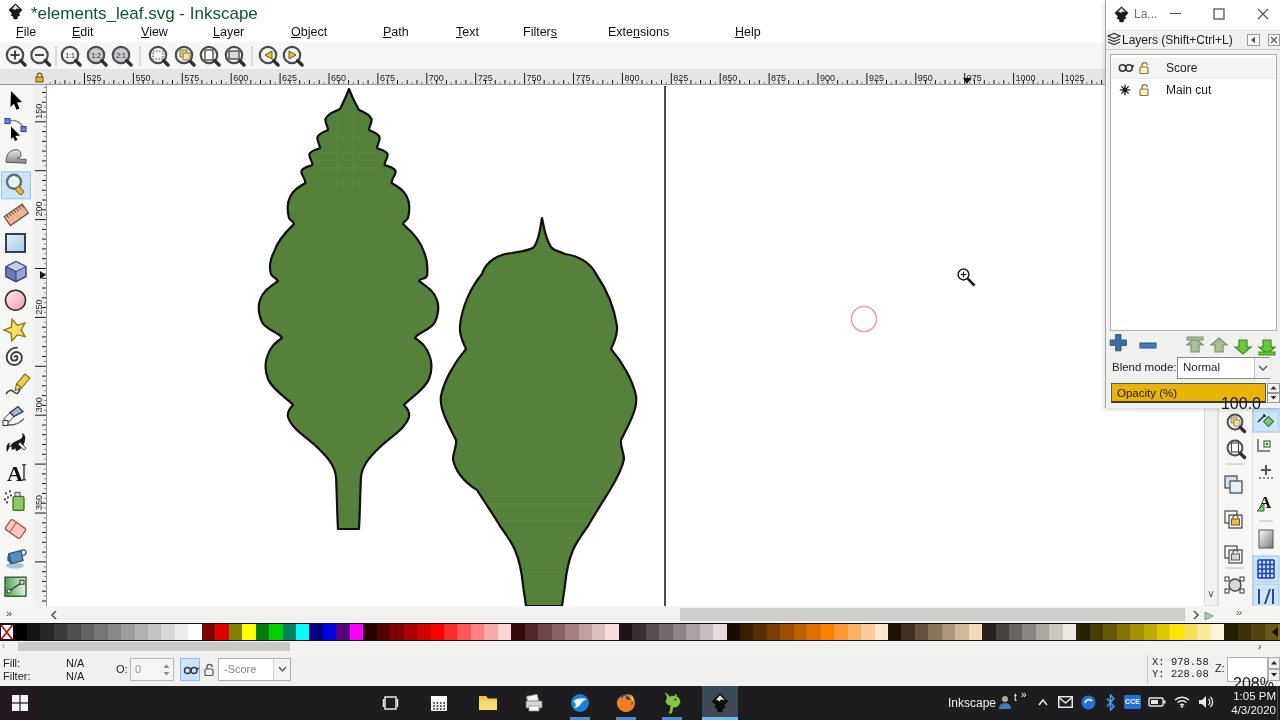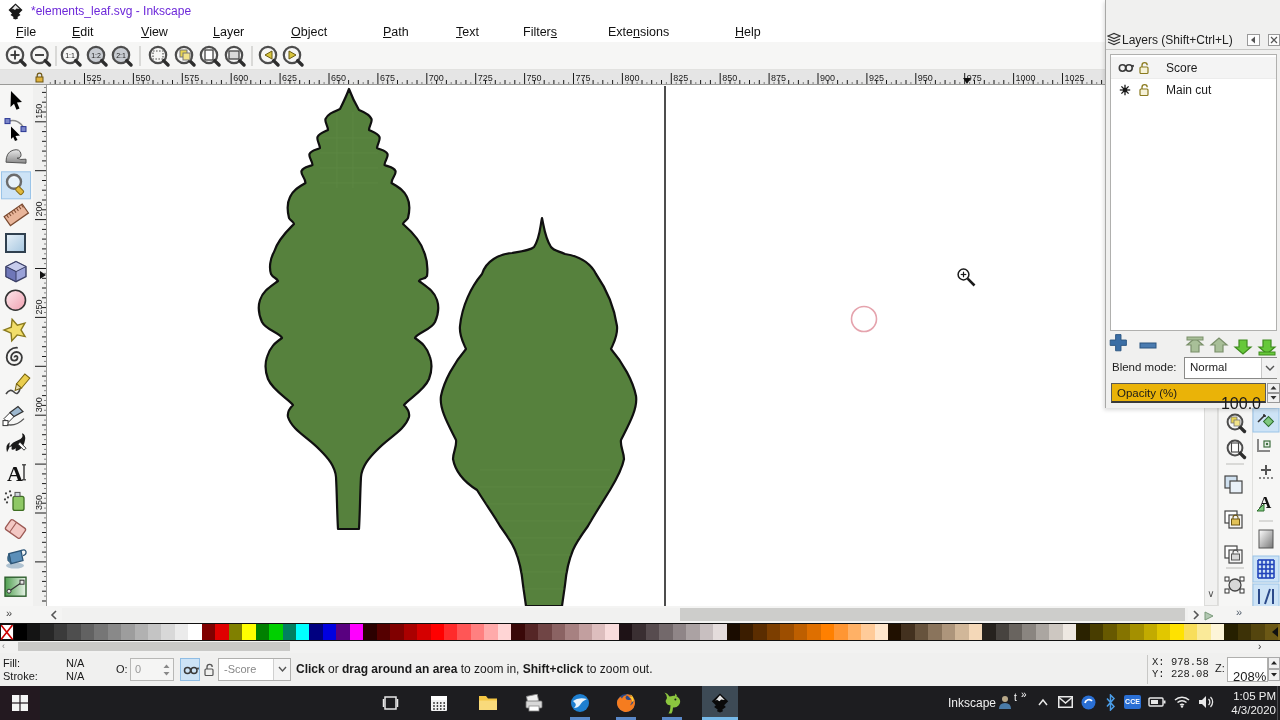--- a/index.html
+++ b/index.html
@@ -3,21 +3,21 @@
 *{margin:0;padding:0;box-sizing:border-box}
 html,body{width:1280px;height:720px;overflow:hidden;font-family:"Liberation Sans",sans-serif}
 .abs{position:absolute}
 body{position:relative;background:#fff}
 </style></head><body>
 <div class="abs" style="left:0;top:0;width:1280px;height:22px;background:#ffffff">
     <svg class="abs" style="left:7px;top:3px" width="17" height="17" viewBox="0 0 17 17">
       <path d="M8.5 0.5 L15.5 7 L12 10.5 L13.5 12 L10.5 14 L11 15.5 L8.5 16.5 L6 15.5 L6.5 14 L3.5 12 L5 10.5 L1.5 7 Z" fill="#1a1a1a"></path>
       <path d="M8.5 2 L12.5 6 L9.5 5.5 L8 7 L6 5.8 L4.5 6.5 Z" fill="#fff" opacity="0.9"></path>
     </svg>
-    <div class="abs" style="left:31px;top:4px;font-size:12px;color:#6d28d9">*elements_leaf.svg - Inkscape</div>
+    <div class="abs" style="left:31px;top:4px;font-size:17px;color:#14532d">*elements_leaf.svg - Inkscape</div>
   </div>
 <div class="abs" style="left:0;top:22px;width:1280px;height:20px;background:#ffffff;font-size:12.5px;color:#111">
     <div class="abs" style="left:16px;top:3px"><u>F</u>ile</div>
     <div class="abs" style="left:72px;top:3px"><u>E</u>dit</div>
     <div class="abs" style="left:141px;top:3px"><u>V</u>iew</div>
     <div class="abs" style="left:213px;top:3px"><u>L</u>ayer</div>
     <div class="abs" style="left:291px;top:3px"><u>O</u>bject</div>
     <div class="abs" style="left:383px;top:3px"><u>P</u>ath</div>
     <div class="abs" style="left:456px;top:3px"><u>T</u>ext</div>
     <div class="abs" style="left:523px;top:3px">Filter<u>s</u></div>
@@ -689,20 +689,34 @@
     <line x1="22" y1="152" x2="22" y2="170" stroke="#2244bb" stroke-width="1.6"></line>
     <line x1="6" y1="152.0" x2="22" y2="152.0" stroke="#2244bb" stroke-width="1.6"></line>
     <line x1="6" y1="156.5" x2="22" y2="156.5" stroke="#2244bb" stroke-width="1.6"></line>
     <line x1="6" y1="161.0" x2="22" y2="161.0" stroke="#2244bb" stroke-width="1.6"></line>
     <line x1="6" y1="165.5" x2="22" y2="165.5" stroke="#2244bb" stroke-width="1.6"></line>
     <line x1="6" y1="170.0" x2="22" y2="170.0" stroke="#2244bb" stroke-width="1.6"></line>
     <rect x="1" y="176" width="26" height="25" fill="#cde3f6" stroke="#9ac4e8"></rect>
     <path d="M7 196 L7 181 M13 196 L18 181 M21 196 L21 181" stroke="#2b4a8b" stroke-width="2" fill="none"></path>
   </svg>
 <div class="abs" style="left:1105px;top:0;width:175px;height:408px;background:#f0f0ef;border-left:1px solid #a8a8a6;box-shadow:-1px 2px 4px rgba(0,0,0,0.15)">
+    <div class="abs" style="left:0;top:0;width:175px;height:29px;background:#ffffff">
+      <svg class="abs" style="left:7px;top:6px" width="17" height="17" viewBox="0 0 17 17">
+        <path d="M8.5 0.5 L15.5 7 L12 10.5 L13.5 12 L10.5 14 L11 15.5 L8.5 16.5 L6 15.5 L6.5 14 L3.5 12 L5 10.5 L1.5 7 Z" fill="#1a1a1a"></path>
+        <path d="M8.5 2 L12.5 6 L9.5 5.5 L8 7 L6 5.8 L4.5 6.5 Z" fill="#fff" opacity="0.9"></path>
+      </svg>
+      <div class="abs" style="left:28px;top:7px;font-size:12px;color:#707070">La...</div>
+      <div class="abs" style="left:64px;top:13px;width:11px;height:1.4px;background:#555"></div>
+      <svg class="abs" style="left:107px;top:8px" width="12" height="12">
+        <rect x="1" y="1" width="10" height="10" fill="none" stroke="#555" stroke-width="1.3"></rect>
+      </svg>
+      <svg class="abs" style="left:151px;top:8px" width="12" height="12">
+        <path d="M1 1 L11 11 M11 1 L1 11" stroke="#555" stroke-width="1.3"></path>
+      </svg>
+    </div>
     <div class="abs" style="left:0;top:29px;width:175px;height:21px;background:#f0f0ef;border-bottom:1px solid #c6c6c4">
       <svg class="abs" style="left:1px;top:3px" width="14" height="14" viewBox="0 0 14 14">
         <path d="M1 4 L7 1.5 L13 4 L7 6.5 Z M1 7 L7 9.5 L13 7 M1 10 L7 12.5 L13 10" fill="none" stroke="#333" stroke-width="1.2"></path>
       </svg>
       <div class="abs" style="left:16px;top:4px;font-size:12px;color:#222">Layers (Shift+Ctrl+L)</div>
       <svg class="abs" style="left:141px;top:5px" width="13" height="12">
         <rect x="0.5" y="0.5" width="12" height="11" fill="#fdfdfd" stroke="#999"></rect>
         <path d="M8 2.5 L4 6 L8 9.5 Z" fill="#555"></path>
       </svg>
       <svg class="abs" style="left:162px;top:5px" width="12" height="12">
@@ -754,21 +768,21 @@
       </g>
       <g transform="translate(129,3)">
         <path d="M4 3 h8 v7 h4 l-8 7 -8 -7 h4 Z" fill="#66c83a" stroke="#3f8a1e" stroke-width="1.2"></path>
       </g>
       <g transform="translate(153,3)">
         <path d="M4 3 h8 v7 h4 l-8 7 -8 -7 h4 Z" fill="#66c83a" stroke="#3f8a1e" stroke-width="1.2"></path>
         <rect x="0" y="15" width="16" height="3" fill="#66c83a" stroke="#3f8a1e" stroke-width="1"></rect>
       </g>
     </svg>
     <div class="abs" style="left:6px;top:361px;font-size:11.5px;color:#222">Blend mode:</div>
-    <div class="abs" style="left:78px;top:357px;width:93px;height:22px;background:#fff;border:1px solid #8a8a88">
+    <div class="abs" style="left:71px;top:357px;width:93px;height:22px;background:#fff;border:1px solid #8a8a88">
       <div class="abs" style="left:5px;top:3px;font-size:11.5px;color:#222">Normal</div>
       <div class="abs" style="left:76px;top:0;width:16px;height:20px;background:#f2f2f2;border-left:1px solid #c8c8c8"><svg width="16" height="20">
           <path d="M4 8 L8 12 L12 8" fill="none" stroke="#555" stroke-width="1.4"></path>
         </svg></div>
     </div>
     <div class="abs" style="left:5px;top:383px;width:155px;height:20px;background:#eab308;border:1px solid #5a5a58;border-bottom:2px solid #3a3a38">
       <div class="abs" style="left:5px;top:2.5px;font-size:11.5px;color:#1a1a1a">Opacity (%)</div>
       <div class="abs" style="right:4px;top:11px;font-size:16px;color:#1a1a1a">100.0</div>
     </div>
     <div class="abs" style="left:161px;top:383px;width:13px;height:20px"><svg width="13" height="20">
@@ -897,21 +911,21 @@
     <path d="M8 2 L2 7 L8 12 Z" fill="#111"></path>
   </svg>
 <div class="abs" style="left:0;top:641px;width:1280px;height:12px;background:#f2f2f1">
     <div class="abs" style="left:2px;top:0px;font-size:9px;color:#888">‹</div>
     <div class="abs" style="left:18px;top:1px;width:272px;height:9px;background:#c9c9c7"></div>
     <div class="abs" style="left:1258px;top:0px;font-size:10px;color:#333">›</div>
   </div>
 <div class="abs" style="left:0;top:653px;width:1280px;height:33px;background:#f0f0ef;font-size:11px;color:#1a1a1a">
     <div class="abs" style="left:3px;top:4px">Fill:</div>
     <div class="abs" style="left:66px;top:4px">N/A</div>
-    <div class="abs" style="left:3px;top:17px">Stroke:</div>
+    <div class="abs" style="left:3px;top:17px">Filter:</div>
     <div class="abs" style="left:66px;top:17px">N/A</div>
     <div class="abs" style="left:116px;top:10px">O:</div>
     <div class="abs" style="left:130px;top:5px;width:44px;height:23px;background:#f5f5f4;border:1px solid #b8b8b6">
       <div class="abs" style="left:4px;top:4px;color:#999">0</div>
       <svg class="abs" style="right:1px;top:1px" width="11" height="20">
         <path d="M2.5 8 L5.5 4.5 L8.5 8 Z" fill="#888"></path>
         <path d="M2.5 12 L5.5 15.5 L8.5 12 Z" fill="#888"></path>
       </svg>
     </div>
     <div class="abs" style="left:180px;top:5px;width:20px;height:23px;background:#cde3f6;border:1px solid #90bde4">
@@ -924,26 +938,25 @@
     <svg class="abs" style="left:203px;top:9px" width="12" height="15" viewBox="0 0 12 15">
       <rect x="2" y="7" width="8" height="6.5" rx="1" fill="#f0f0ee" stroke="#555" stroke-width="1.2"></rect>
       <path d="M4 7 V5 a2.6 2.6 0 0 1 5.2 0" fill="none" stroke="#555" stroke-width="1.3"></path>
     </svg>
     <div class="abs" style="left:218px;top:5px;width:73px;height:23px;background:#fff;border:1px solid #b0b0ae">
       <div class="abs" style="left:5px;top:4px;color:#888">-Score</div>
       <div class="abs" style="right:0;top:0;width:17px;height:21px;background:#f4f4f4;border-left:1px solid #d0d0d0"><svg width="17" height="21">
           <path d="M5 8 L8.5 12 L12 8" fill="none" stroke="#555" stroke-width="1.4"></path>
         </svg></div>
     </div>
-    <div class="abs" style="left:296px;top:9px;font-size:12px"><b>Click</b> or <b>drag around an area</b> to zoom in, <b>Shift+click</b> to zoom out.</div>
     <div class="abs" style="left:1147px;top:2px;width:1px;height:29px;background:#c8c8c6"></div>
     <div class="abs" style="left:1152px;top:3px;font-family:'Liberation Mono',monospace;font-size:10.5px;color:#222">X:  978.58<br>Y:  228.08</div>
     <div class="abs" style="left:1215px;top:9px;font-size:11px">Z:</div>
     <div class="abs" style="left:1227px;top:4px;width:41px;height:25px;background:#fff;border:1px solid #b0b0ae">
-      <div class="abs" style="left:5px;top:11px;font-size:13px">208%</div>
+      <div class="abs" style="left:5px;top:17px;font-size:16px">208%</div>
     </div>
     <svg class="abs" style="left:1268px;top:4px" width="12" height="25">
       <rect x="0.5" y="0.5" width="11" height="11" fill="#f0f0f0" stroke="#aaa"></rect>
       <path d="M3 7.5 L6 4 L9 7.5 Z" fill="#222"></path>
       <rect x="0.5" y="12.5" width="11" height="11" fill="#f0f0f0" stroke="#aaa"></rect>
       <path d="M3 16 L6 19.5 L9 16 Z" fill="#222"></path>
     </svg>
   </div>
 <div class="abs" style="left:0;top:686px;width:1280px;height:34px;background:#1d1d20">
     <div class="abs" style="left:0;top:0;width:40px;height:34px;background:#2a1520;opacity:0.5"></div>

